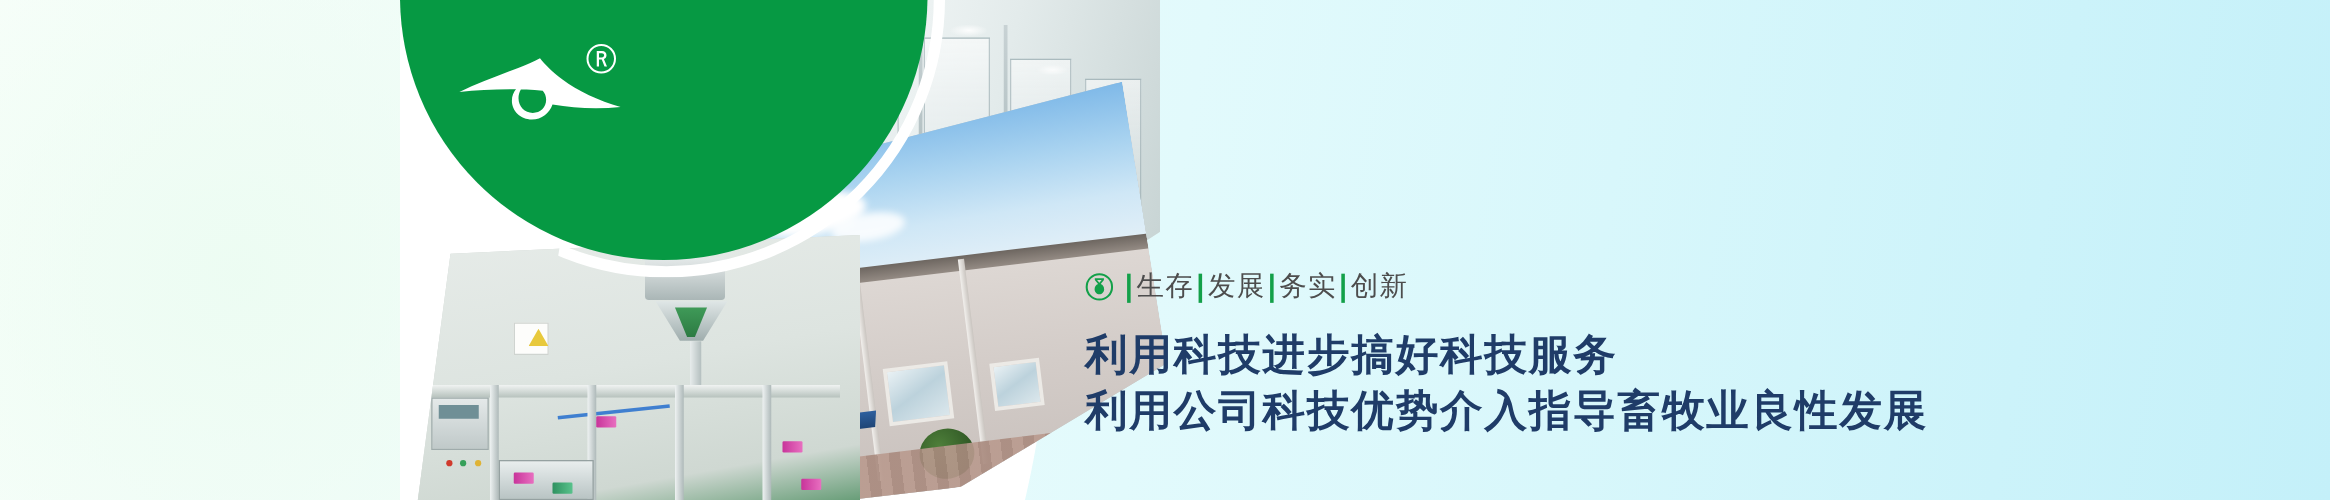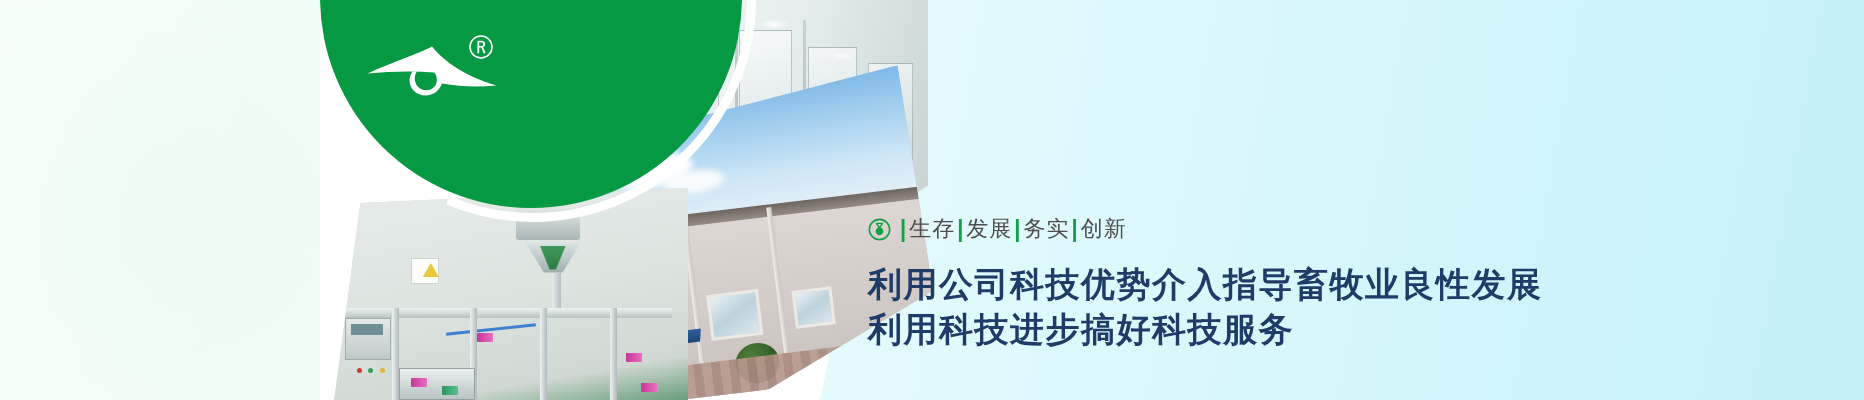--- a/index.html
+++ b/index.html
@@ -573,18 +573,18 @@
         <span>生存</span>
         <span class="tag-sep">|</span>
         <span>发展</span>
         <span class="tag-sep">|</span>
         <span>务实</span>
         <span class="tag-sep">|</span>
         <span>创新</span>
       </div>
     </div>
 
+    <div class="headline">利用科技进步搞好科技服务</div>
     <div class="headline">利用公司科技优势介入指导畜牧业良性发展</div>
-    <div class="headline">利用科技进步搞好科技服务</div>
 
   </div>
 
 </div>
 
 </body></html>

